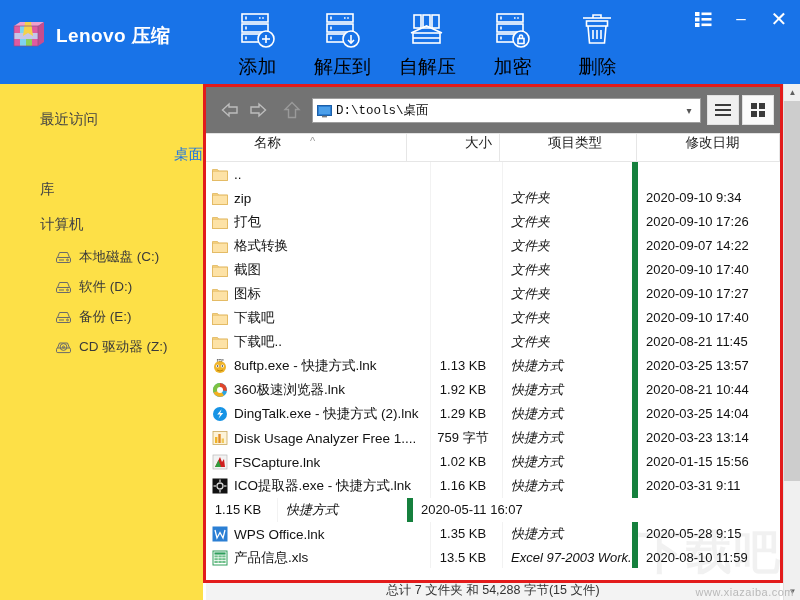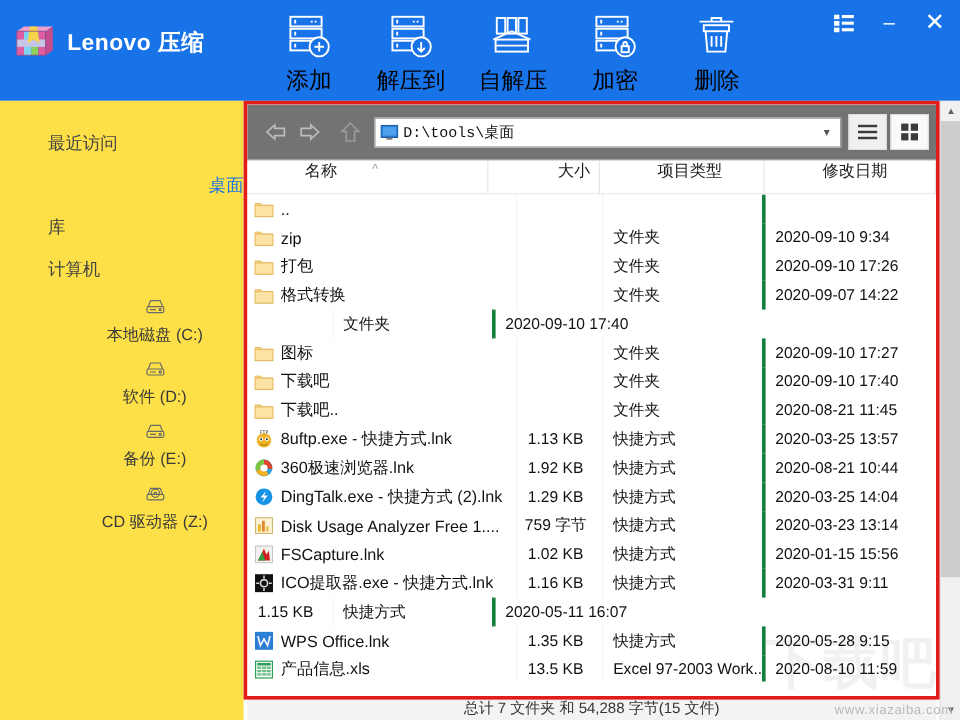--- a/index.html
+++ b/index.html
@@ -53,21 +53,21 @@
     position:absolute; left:0; top:84px; width:203px; height:516px;
     background:#fde047;
   }
   .side-top{ padding:18px 0 0 40px; }
   .side-item{
     font-size:14.5px; color:#444; padding:8px 0; cursor:pointer; white-space:nowrap;
   }
   .side-item.sel{ color:#1873e8;text-align:right; }
   .side-sub{ padding-left:55px; }
   .side-sub .side-item{
-    display:flex; align-items:center; gap:7px; padding:6px 0; font-size:13.5px; color:#3a3a3a;flex-direction:column;
+    display:flex; align-items:center; gap:7px; padding:6px 0; font-size:13.5px; color:#3a3a3a;
   }
   .drive-ico{ width:17px; height:15px; flex:0 0 auto; }
 
   
   #redbox{
     position:absolute; left:203px; top:84px; width:580px; height:499px;
     border:3px solid #e21b1b; pointer-events:none; z-index:30;
   }
 
   
@@ -114,22 +114,22 @@
   .ch.date{ width:142px; }
   #sortmark{ position:absolute; left:64px; top:1px; font-size:11px; color:#9a9a9a; }
 
   
   #filelist{ position:relative; height:406px; overflow:hidden; background:#fff; }
   .row{ height:24px; display:flex; align-items:center; font-size:13.5px; color:#111; cursor:default;}
   .c-name{ width:225px; display:flex; align-items:center; gap:6px; padding-left:6px;
            border-right:1px solid #f2f2f2; height:24px; overflow:hidden; white-space:nowrap;}
   .c-size{ width:72px; text-align:center; padding-right:7px; border-right:1px solid #f2f2f2;
            height:24px; line-height:24px; font-size:13px;}
-  .c-type{ width:135px; padding-left:8px; border-right:3px solid #15803d; height:24px;
-           line-height:24px; overflow:hidden; white-space:nowrap; font-size:13px;}
+  .c-type{ width:135px; padding-left:8px; border-right:6px solid #15803d; height:24px;
+           line-height:24px; overflow:hidden; white-space:nowrap; font-size:13px;font-style:italic;}
   .c-date{ width:142px; padding-left:8px; height:24px; line-height:24px; font-size:13px;}
   .ico{ width:16px; height:16px; flex:0 0 auto; }
   .fname{ overflow:hidden; text-overflow:clip; white-space:nowrap; }
 
   
   #statusbar{
     position:absolute; left:206px; top:580px; width:574px; height:20px;
     background:#f3f3f3; display:flex; align-items:center; justify-content:center;
     font-size:12.5px; color:#333;
   }
@@ -461,20 +461,27 @@
             <path d="M0.5 3.5 h5 l1.2 1.6 h8.8 v9.4 h-15 z" fill="#fcd98a" stroke="#e0b65c" stroke-width=".8"></path>
         <rect x="0.5" y="5.1" width="15" height="9.4" fill="#fde2a6" stroke="#e0b65c" stroke-width=".8"></rect>
           </svg>
           <span class="fname">格式转换</span>
         </div>
         <div class="c-size"></div>
         <div class="c-type">文件夹</div>
         <div class="c-date">2020-09-07 14:22</div>
       </div>
       <div class="row">
+        <div class="c-name">
+          <svg class="ico" viewBox="0 0 16 16">
+            <path d="M0.5 3.5 h5 l1.2 1.6 h8.8 v9.4 h-15 z" fill="#fcd98a" stroke="#e0b65c" stroke-width=".8"></path>
+        <rect x="0.5" y="5.1" width="15" height="9.4" fill="#fde2a6" stroke="#e0b65c" stroke-width=".8"></rect>
+          </svg>
+          <span class="fname">截图</span>
+        </div>
         <div class="c-size"></div>
         <div class="c-type">文件夹</div>
         <div class="c-date">2020-09-10 17:40</div>
       </div>
       <div class="row">
         <div class="c-name">
           <svg class="ico" viewBox="0 0 16 16">
             <path d="M0.5 3.5 h5 l1.2 1.6 h8.8 v9.4 h-15 z" fill="#fcd98a" stroke="#e0b65c" stroke-width=".8"></path>
         <rect x="0.5" y="5.1" width="15" height="9.4" fill="#fde2a6" stroke="#e0b65c" stroke-width=".8"></rect>
           </svg>

